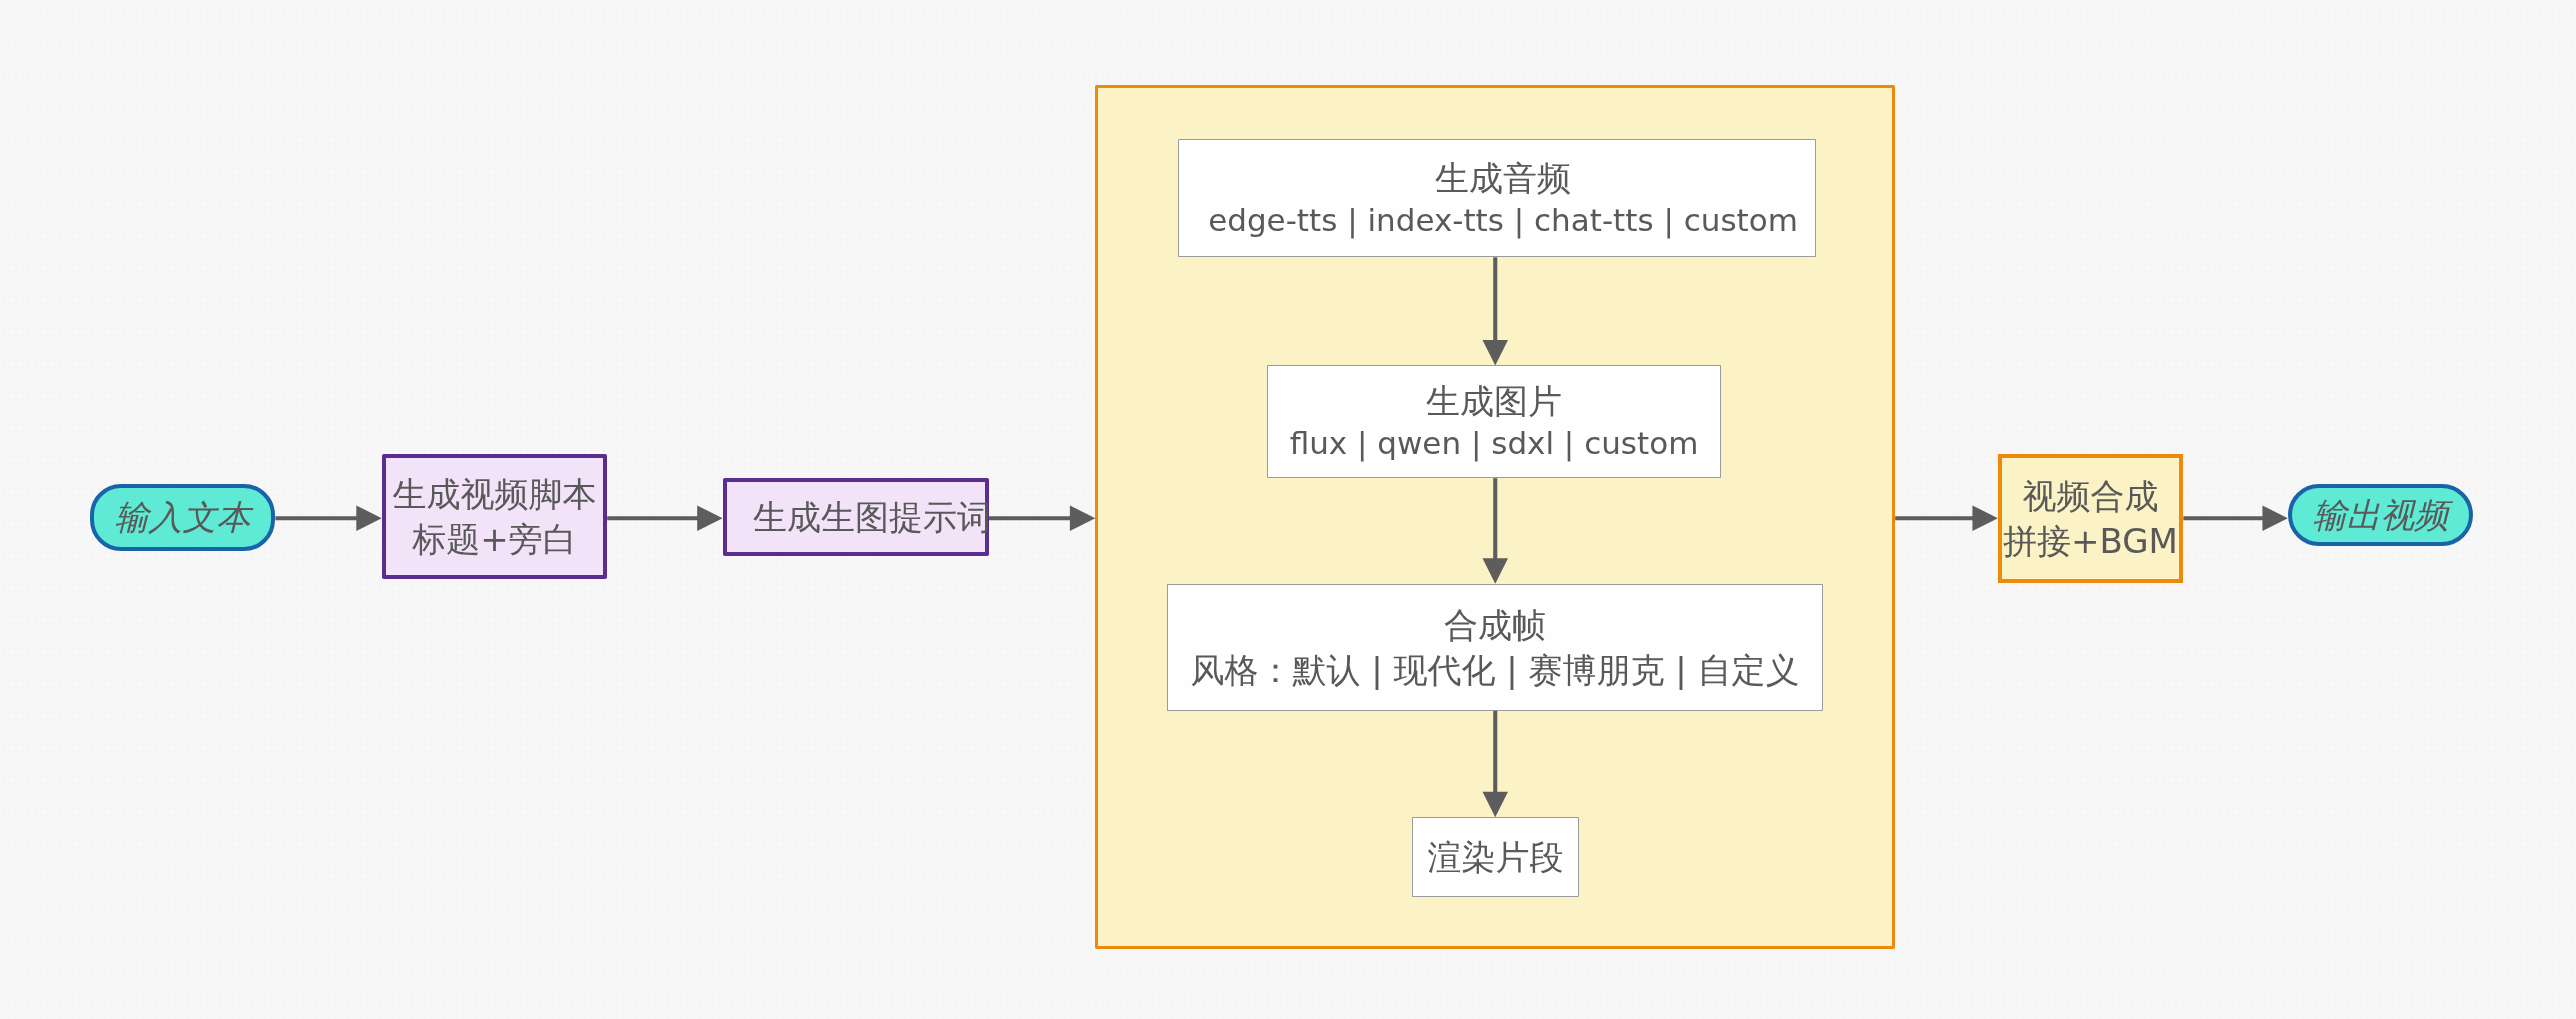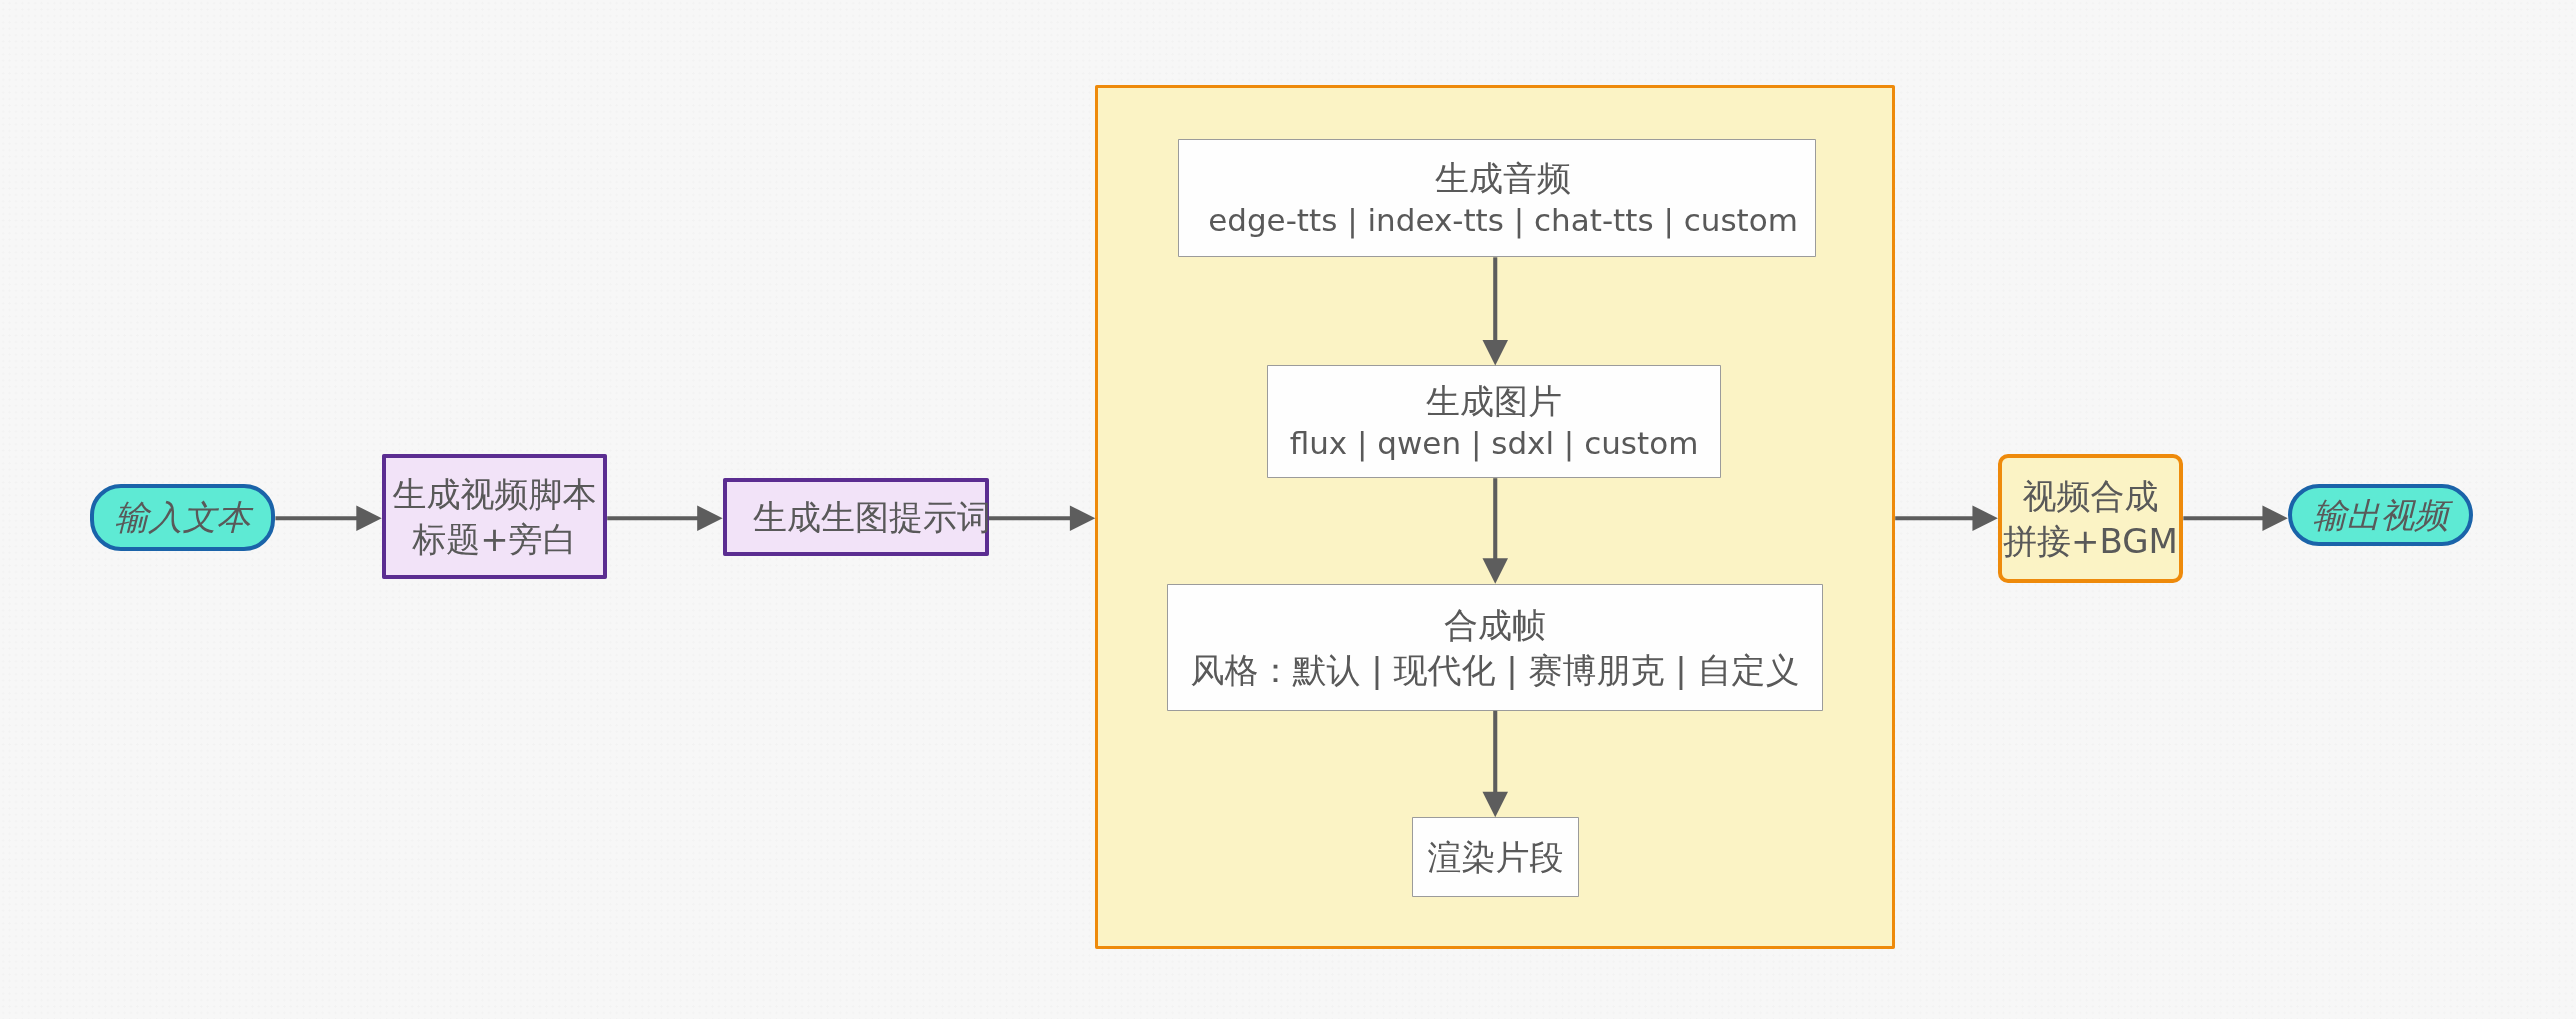--- a/index.html
+++ b/index.html
@@ -54,21 +54,21 @@
     z-index: 1;
   }
   .step {
     background: #fefefe;
     border: 1.8px solid #9b9b9b;
     border-radius: 0.9px;
   }
   .compose {
     background: #fbf3c5;
     border: 4.5px solid #ee8a0b;
-    border-radius: 10px;
+    border-radius: 0;
   }
   .sub {
     font-size: 31px;
   }
   .edges {
     position: absolute;
     left: 0;
     top: 0;
     z-index: 3;
     pointer-events: none;

